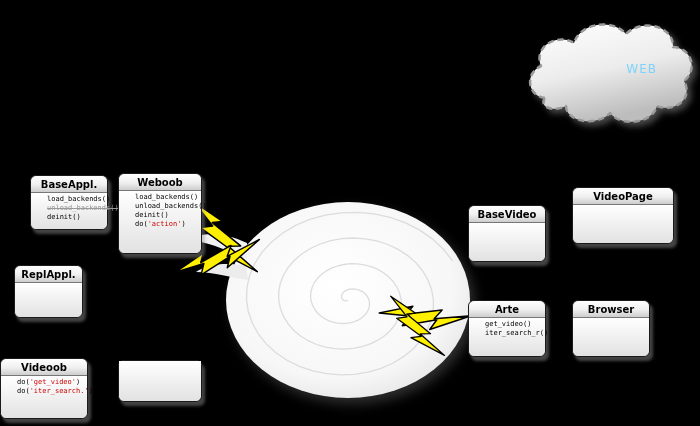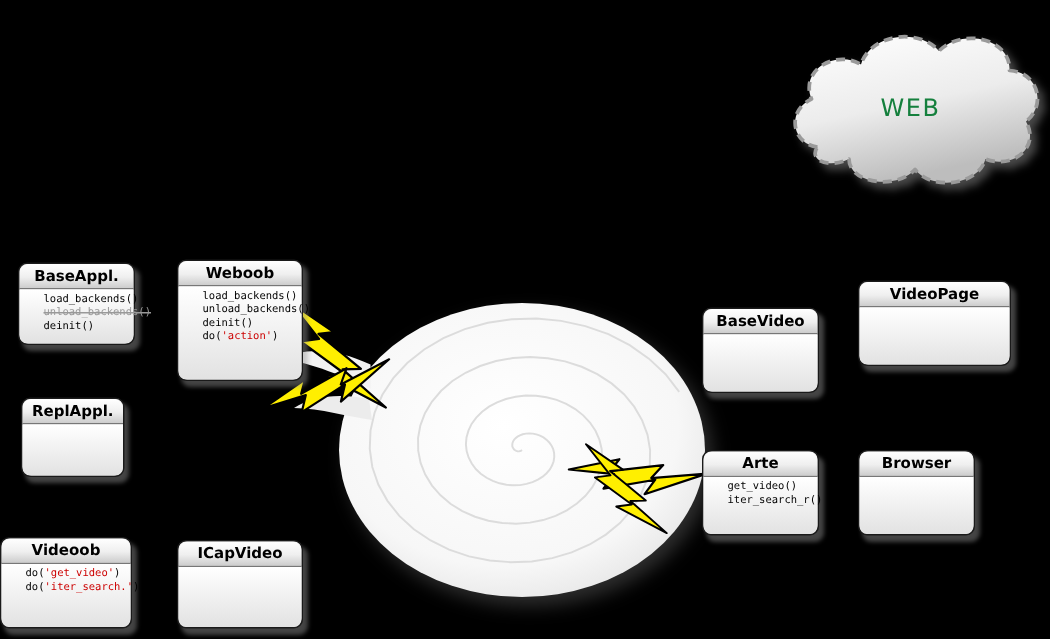--- a/index.html
+++ b/index.html
@@ -32,21 +32,21 @@
     padding: 2px 16px;
     background: linear-gradient(180deg, #ffffff 0%, #e2e2e2 100%);
     border-radius: 0 0 6px 6px;
     white-space: nowrap;
   }
   .seg-red { color: #cc0000; }
   .seg-muted { color: #999999; text-decoration: line-through; }
 
   #web-label {
     position: absolute; left: 557px; top: 62px; width: 100px; z-index: 2;
-    text-align: center; font-size: 16px; letter-spacing: 1px; color: #15803d;
+    text-align: right; font-size: 12px; letter-spacing: 1px; color: #7dd3fc;
   }
 </style>
 </head>
 <body>
 
 <div id="stage">
 
   <svg id="scene" width="700" height="426" viewBox="0 0 700 426">
     <defs>
       <radialGradient id="swirlGrad" cx="45%" cy="42%" r="68%">
@@ -71,21 +71,21 @@
     <g fill="#ffef00" stroke="#000" stroke-width="1.6" stroke-linejoin="round" fill-rule="nonzero">
       <path transform="translate(202,194) rotate(50) scale(0.95)" d="M0,12 L36,2 L30,11 L68,4 L60,14 L100,8 L56,26 L63,15 L26,24 L33,13 Z"></path>
       <path transform="translate(172,262) rotate(-19) scale(0.9)" d="M0,12 L36,2 L30,11 L68,4 L60,14 L100,8 L56,26 L63,15 L26,24 L33,13 Z"></path>
       <path transform="translate(380,302) rotate(4) scale(0.92)" d="M0,12 L36,2 L30,11 L68,4 L60,14 L100,8 L56,26 L63,15 L26,24 L33,13 Z"></path>
       <path transform="translate(398,290) rotate(50) scale(0.8)" d="M0,12 L36,2 L30,11 L68,4 L60,14 L100,8 L56,26 L63,15 L26,24 L33,13 Z"></path>
     </g>
   </svg>
 
   <div id="web-label">WEB</div>
 
-  <div class="cls" style="left:12px; top:175px; width:78px">
+  <div class="cls" style="left:30px; top:175px; width:78px">
     <div class="cls-title">BaseAppl.</div>
     <div class="cls-body" style="min-height:36px">
         <div><span>load_backends()</span></div>
         <div><span class="seg-muted">unload_backends()</span></div>
         <div><span>deinit()</span></div>
       </div>
   </div>
 
   <div class="cls" style="left:118px; top:173px; width:84px">
     <div class="cls-title">Weboob</div>
@@ -104,21 +104,20 @@
 
   <div class="cls" style="left:0; top:358px; width:88px">
     <div class="cls-title">Videoob</div>
     <div class="cls-body" style="min-height:42px">
         <div><span>do(</span><span class="seg-red">'get_video'</span><span>)</span></div>
         <div><span>do(</span><span class="seg-red">'iter_search.'</span><span>)</span></div>
       </div>
   </div>
 
   <div class="cls" style="left:118px; top:360px; width:84px">
-    <div class="cls-title">ICapVideo</div>
     <div class="cls-body" style="min-height:40px"></div>
   </div>
 
   <div class="cls" style="left:468px; top:205px; width:78px">
     <div class="cls-title">BaseVideo</div>
     <div class="cls-body" style="min-height:38px"></div>
   </div>
 
   <div class="cls" style="left:572px; top:187px; width:102px">
     <div class="cls-title">VideoPage</div>

